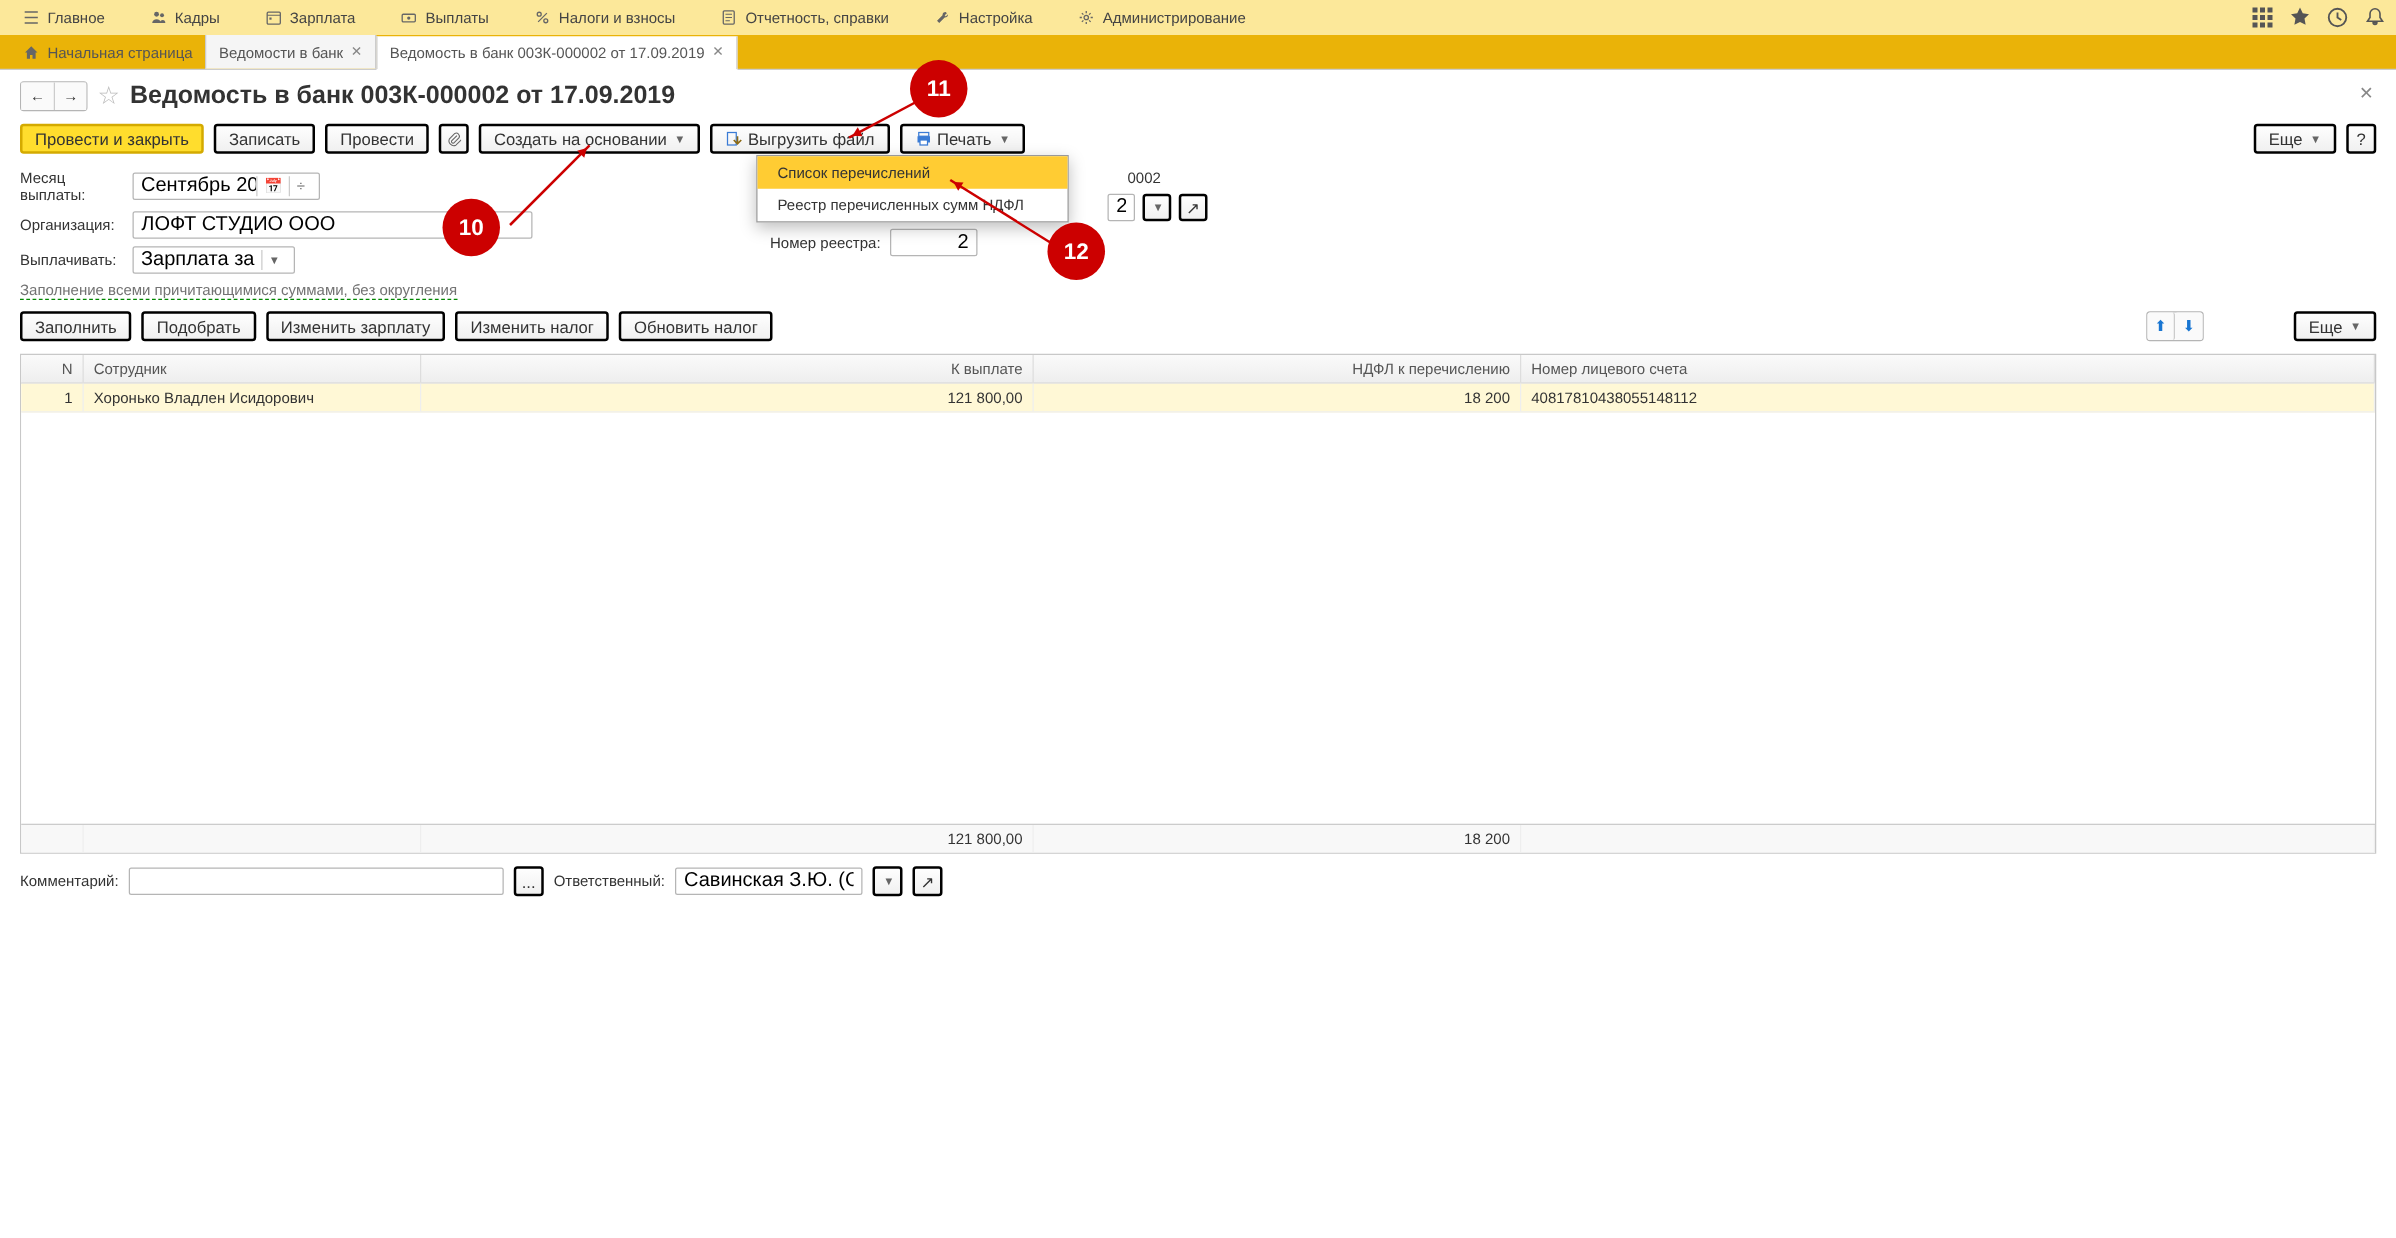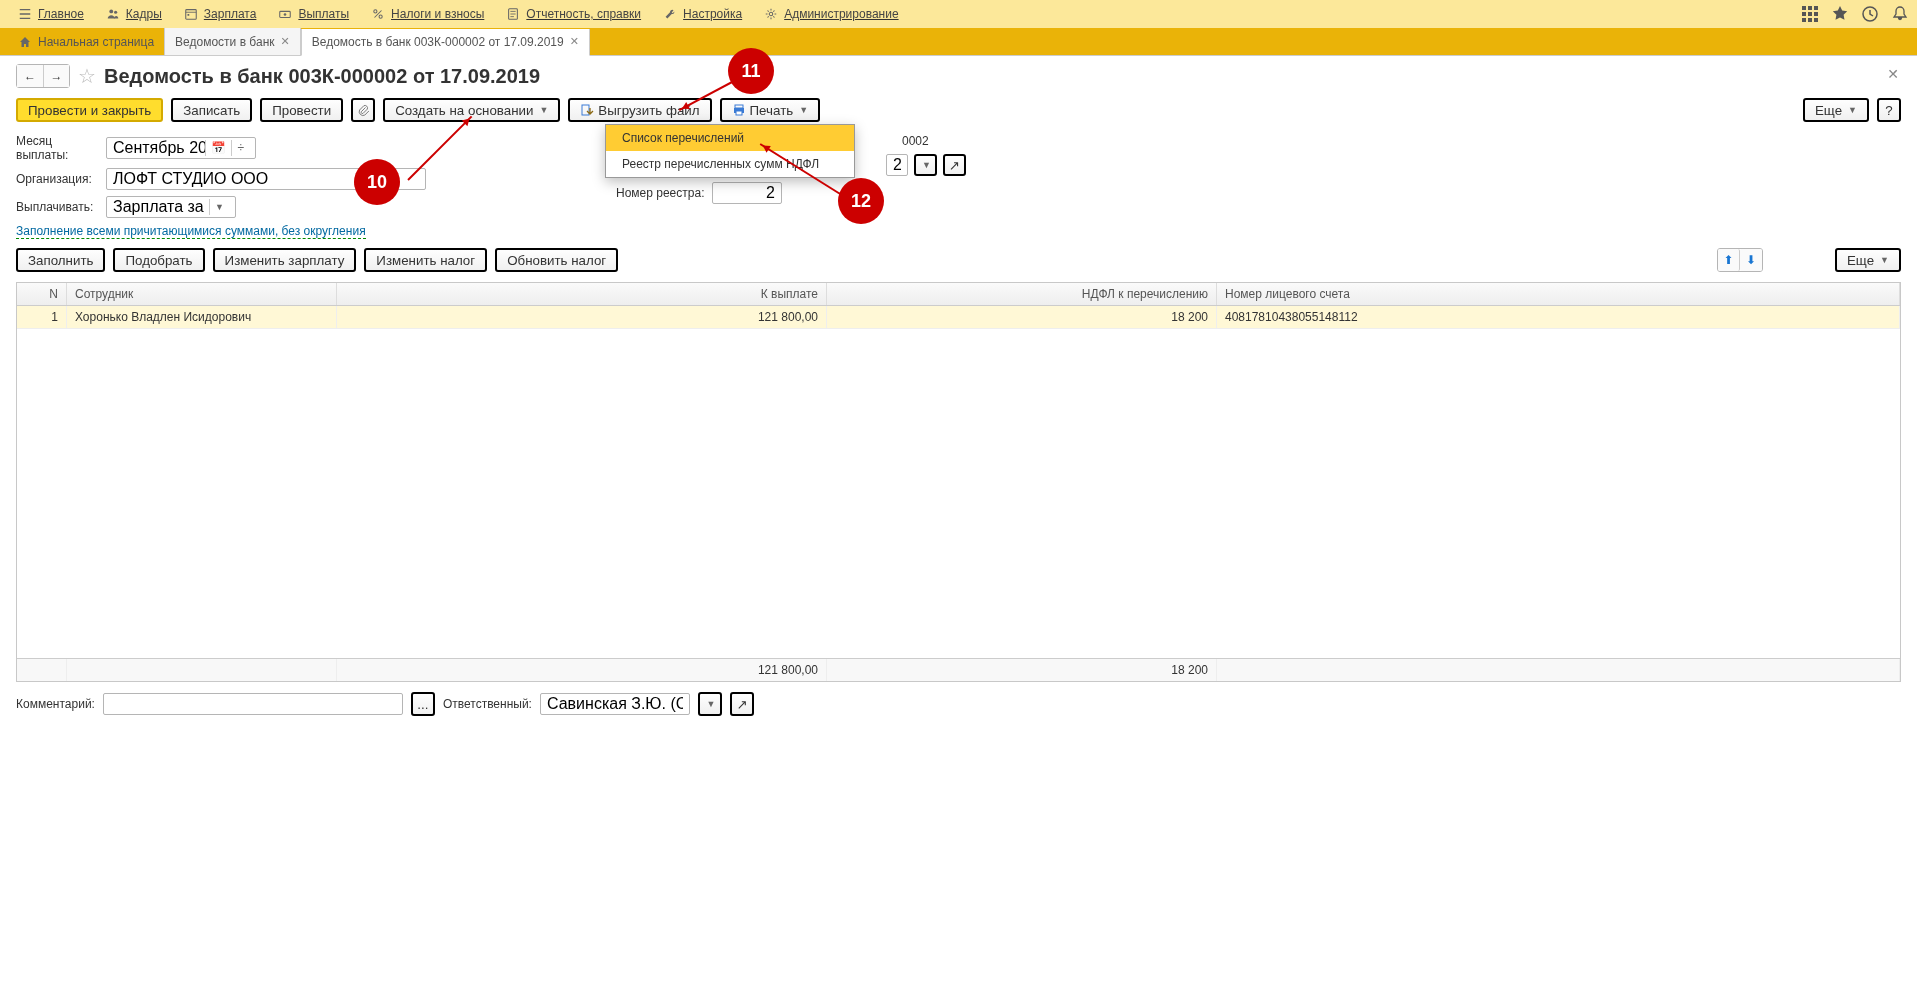--- a/index.html
+++ b/index.html
@@ -1,20 +1,20 @@
 <!DOCTYPE html>
 <html><head>
 <meta charset="utf-8">
 <style>
 * { box-sizing: border-box; margin: 0; padding: 0; }
 body { font-family: Arial, sans-serif; font-size: 12px; color: #333; background: #fff; }
 
 
 .topbar { background: #fce89a; height: 28px; display: flex; align-items: center; padding: 0 8px; justify-content: space-between; }
-.topbar-left { display: flex; align-items: flex-end; gap: 2px; text-decoration: underline; }
+.topbar-left { display: flex; align-items: flex-end; gap: 16px; }
 .topbar-right { display: flex; align-items: center; gap: 12px; }
 .menu-item { display: flex; align-items: center; gap: 6px; padding: 4px 10px; cursor: pointer; color: #444; }
 .mi-icon { display: inline-block; width: 14px; height: 14px; }
 .top-icon { width: 18px; height: 18px; cursor: pointer; color: #555; }
 
 
 .tabsbar { background: #eab308; height: 28px; display: flex; align-items: center; border-bottom: 1px solid #ccc; padding-left: 8px; text-align: center; }
 .hometab { display: flex; align-items: center; gap: 6px; padding: 0 10px; height: 100%; cursor: pointer; color: #555; }
 .tab { display: flex; align-items: center; gap: 6px; padding: 0 10px; height: 100%; border-left: 1px solid #ccc; border-right: 1px solid #ccc; background: #f5f5f5; cursor: pointer; color: #555; }
 .tab.active { background: #fff; border-bottom: 1px solid #fff; margin-bottom: -1px; }
@@ -35,21 +35,21 @@
 .btn { border: 2px solid #000000; background: linear-gradient(#fefefe, #f0f0f0); padding: 4px 10px; border-radius: 3px; cursor: pointer; color: #333; display: inline-flex; align-items: center; gap: 4px; height: 24px; }
 .btn-yellow { background: #ffdd2d; border-color: #d4aa00; font-weight: normal; }
 .btn-icon { width: 24px; padding: 4px; justify-content: center; }
 .caret { font-size: 9px; color: #666; margin-left: 2px; }
 .toolbar-right { margin-left: auto; display: flex; gap: 8px; }
 .form-row { display: flex; align-items: center; gap: 6px; }
 .form-row > label { width: 84px; color: #333; }
 .field { border: 1px solid #b5b5b5; background: #fff; height: 22px; padding: 2px 6px; display: flex; align-items: center; border-radius: 2px; }
 .field input { border: none; outline: none; width: 100%; font-size: 16px; background: transparent; }
 .field-btn { border-left: 1px solid #ccc; padding: 0 5px; cursor: pointer; color: #666; height: 100%; display: flex; align-items: center; }
-.link-green { color: #0369a1; text-decoration: none; border-bottom: 1px dashed #008800; cursor: pointer; }
+.link-green { color: #737373; text-decoration: none; border-bottom: 1px dashed #008800; cursor: pointer; }
 
 
 .actions-row { display: flex; gap: 8px; align-items: center; margin: 10px 0; }
 .actions-right { margin-left: auto; display: flex; gap: 6px; }
 .arrow-btn { border: 1px solid #b5b5b5; width: 22px; height: 22px; display: flex; align-items: center; justify-content: center; cursor: pointer; background: #fafafa; border-radius: 2px; }
 .arrow-up { color: #1976d2; }
 .arrow-down { color: #1976d2; }
 
 
 .table-wrap { border: 1px solid #c8c8c8; height: 400px; display: flex; flex-direction: column; }

